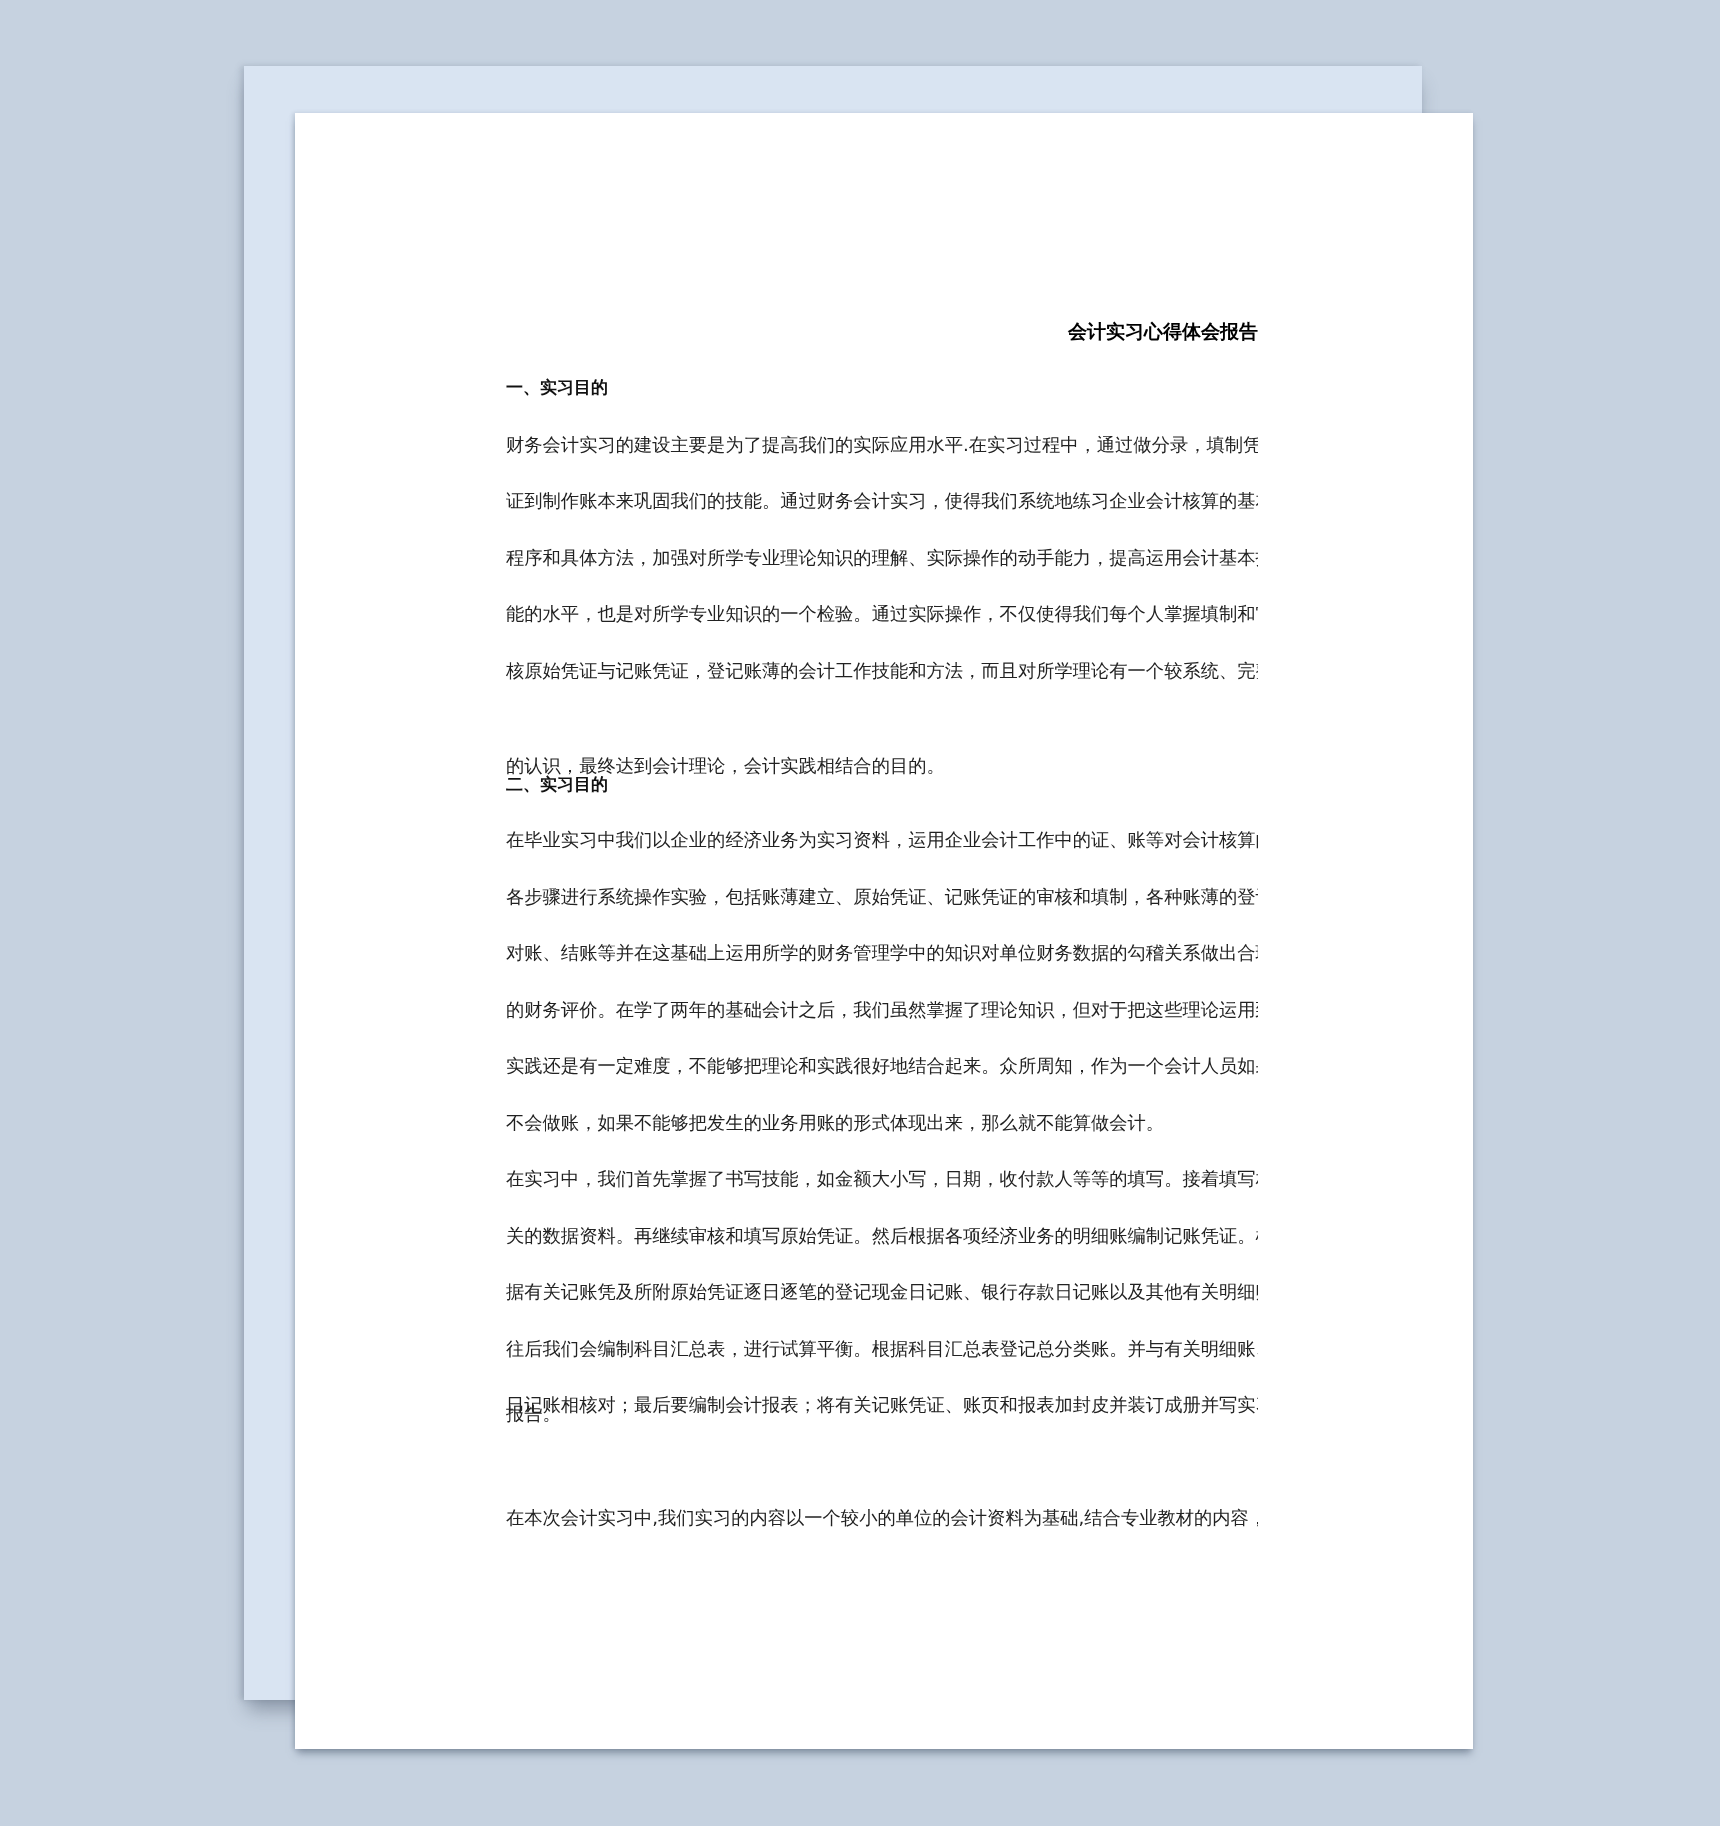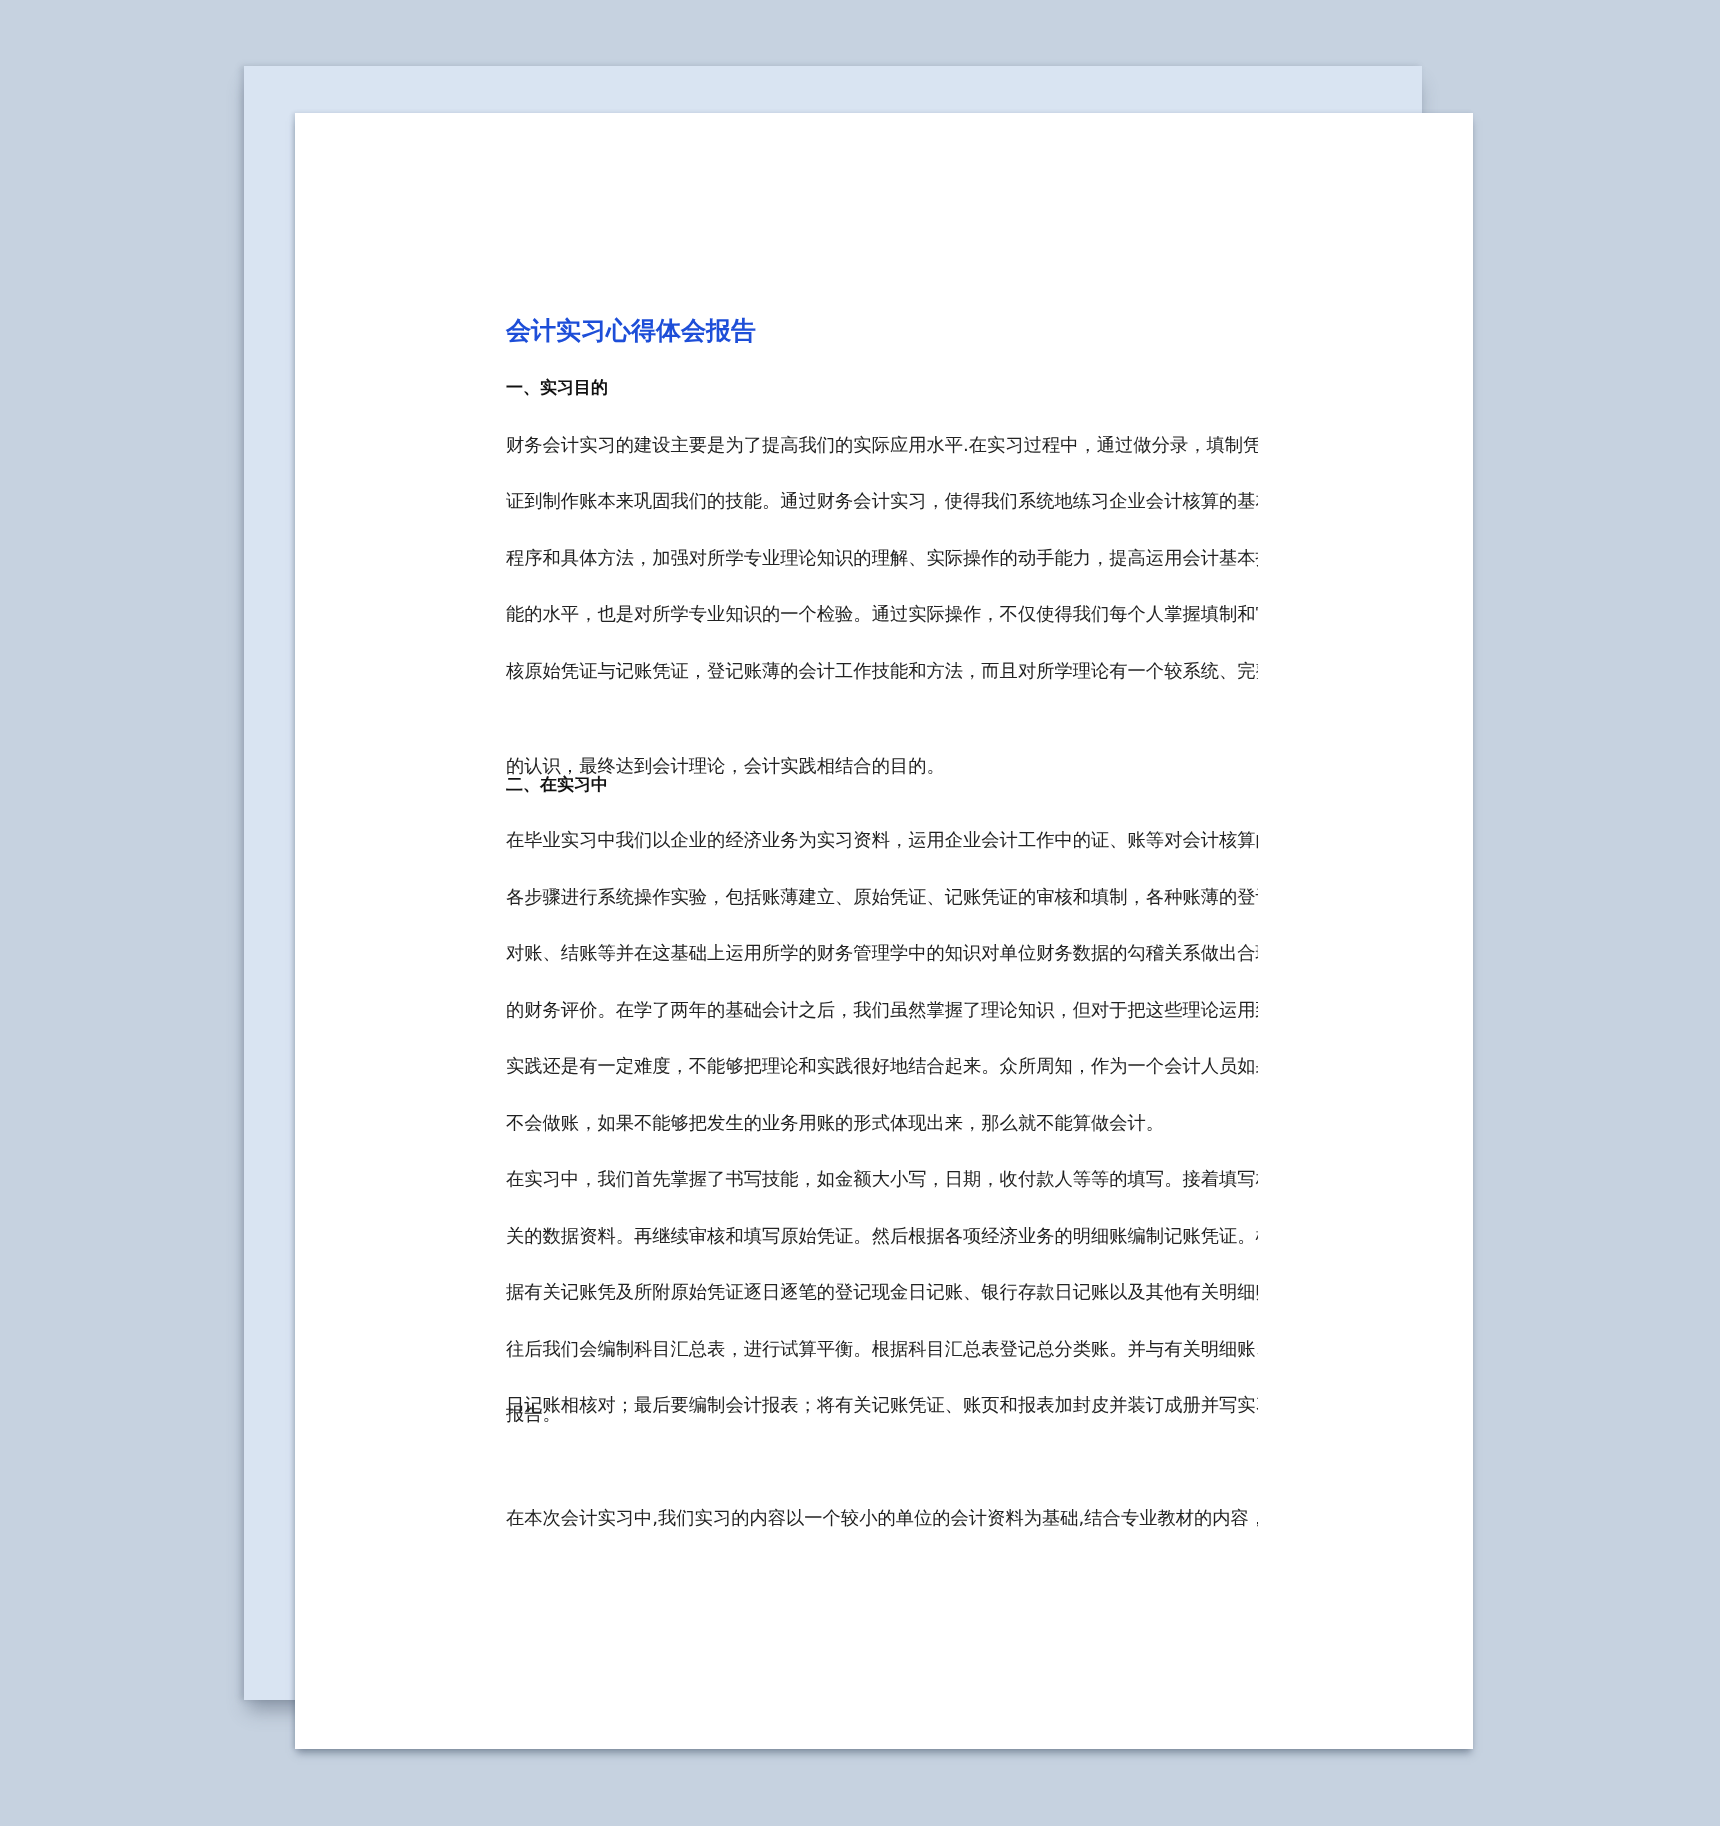--- a/index.html
+++ b/index.html
@@ -39,24 +39,24 @@
       width: 752px;
       color: #1e1e1e;
     }
     .doc-title {
       position: absolute;
       left: 0;
       width: 752px;
       top: 318px;
       height: 26px;
       line-height: 26px;
-      text-align: left;
-      font-size: 25px;
+      text-align: right;
+      font-size: 19px;
       font-weight: bold;
-      color: #1d4ed8;
+      color: #000000;
       white-space: nowrap;
     }
     .section-heading {
       position: absolute;
       left: 0;
       height: 26px;
       line-height: 26px;
       font-size: 17px;
       font-weight: bold;
       color: #111;
@@ -91,21 +91,21 @@
 
   <div>
     <div class="line justify" style="top:431px">财务会计实习的建设主要是为了提高我们的实际应用水平.在实习过程中，通过做分录，填制凭</div>
     <div class="line justify" style="top:487px">证到制作账本来巩固我们的技能。通过财务会计实习，使得我们系统地练习企业会计核算的基本</div>
     <div class="line justify" style="top:544px">程序和具体方法，加强对所学专业理论知识的理解、实际操作的动手能力，提高运用会计基本技</div>
     <div class="line justify" style="top:600px">能的水平，也是对所学专业知识的一个检验。通过实际操作，不仅使得我们每个人掌握填制和审</div>
     <div class="line justify" style="top:657px">核原始凭证与记账凭证，登记账薄的会计工作技能和方法，而且对所学理论有一个较系统、完整</div>
     <div class="line" style="top:752px">的认识，最终达到会计理论，会计实践相结合的目的。</div>
   </div>
 
-  <div class="section-heading" style="top:771px">二、在实习中</div>
+  <div class="section-heading" style="top:771px">二、实习目的</div>
 
   <div>
     <div class="line justify" style="top:826px">在毕业实习中我们以企业的经济业务为实习资料，运用企业会计工作中的证、账等对会计核算的</div>
     <div class="line justify" style="top:883px">各步骤进行系统操作实验，包括账薄建立、原始凭证、记账凭证的审核和填制，各种账薄的登记、</div>
     <div class="line justify" style="top:939px">对账、结账等并在这基础上运用所学的财务管理学中的知识对单位财务数据的勾稽关系做出合理</div>
     <div class="line justify" style="top:996px">的财务评价。在学了两年的基础会计之后，我们虽然掌握了理论知识，但对于把这些理论运用到</div>
     <div class="line justify" style="top:1052px">实践还是有一定难度，不能够把理论和实践很好地结合起来。众所周知，作为一个会计人员如果</div>
     <div class="line" style="top:1109px">不会做账，如果不能够把发生的业务用账的形式体现出来，那么就不能算做会计。</div>
   </div>
 

